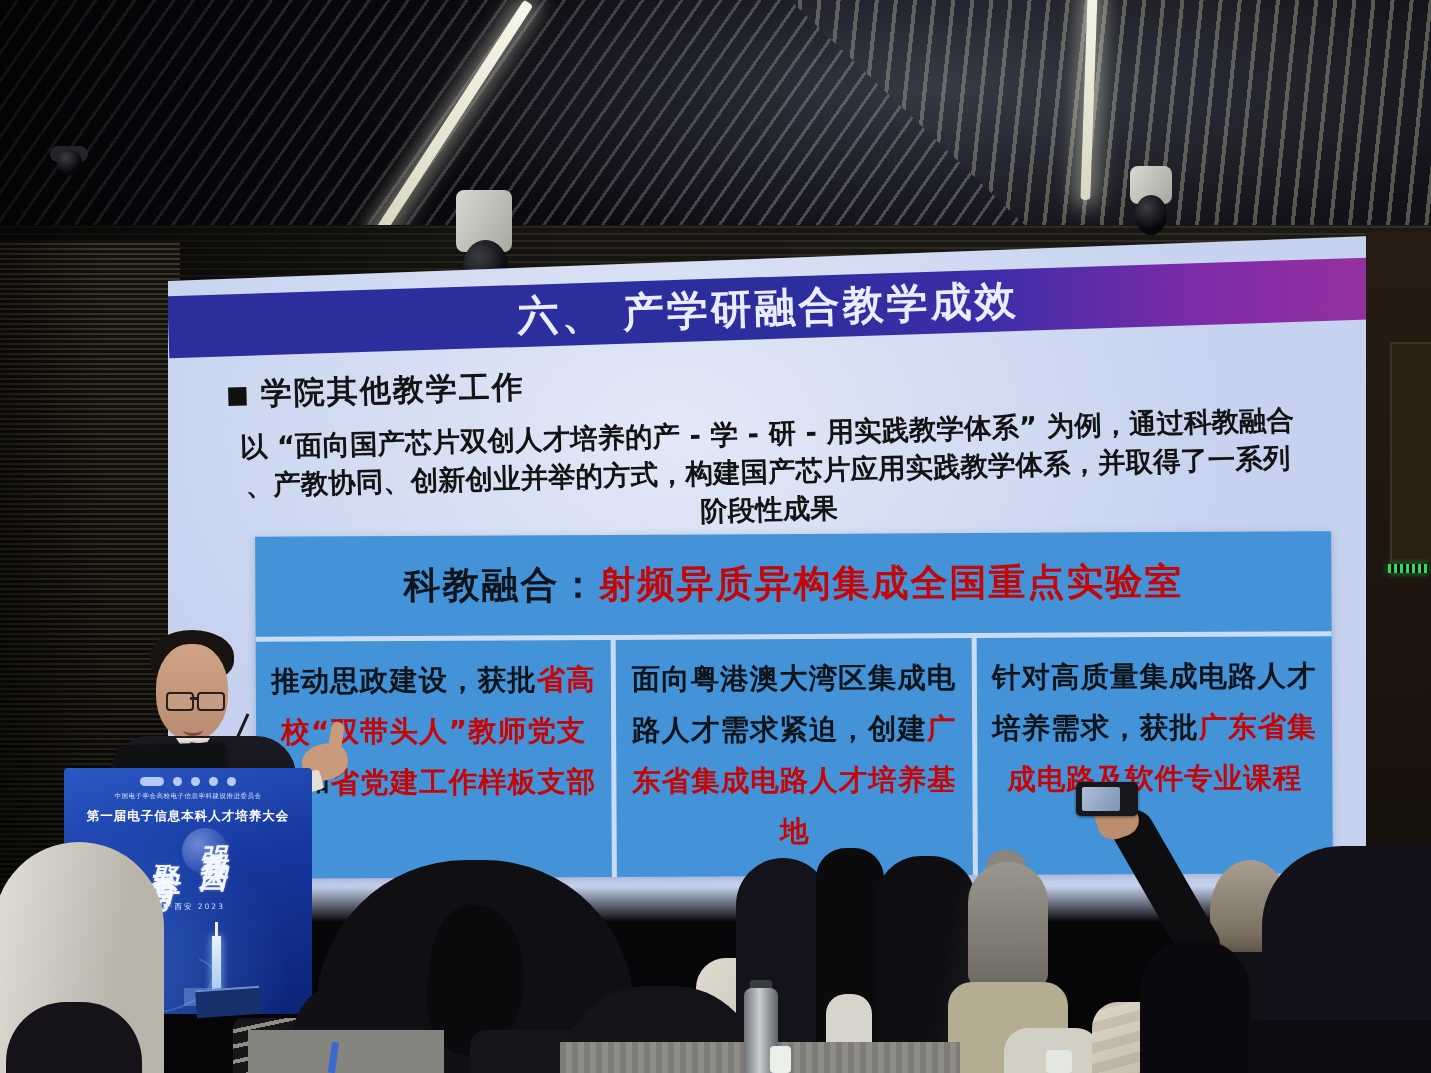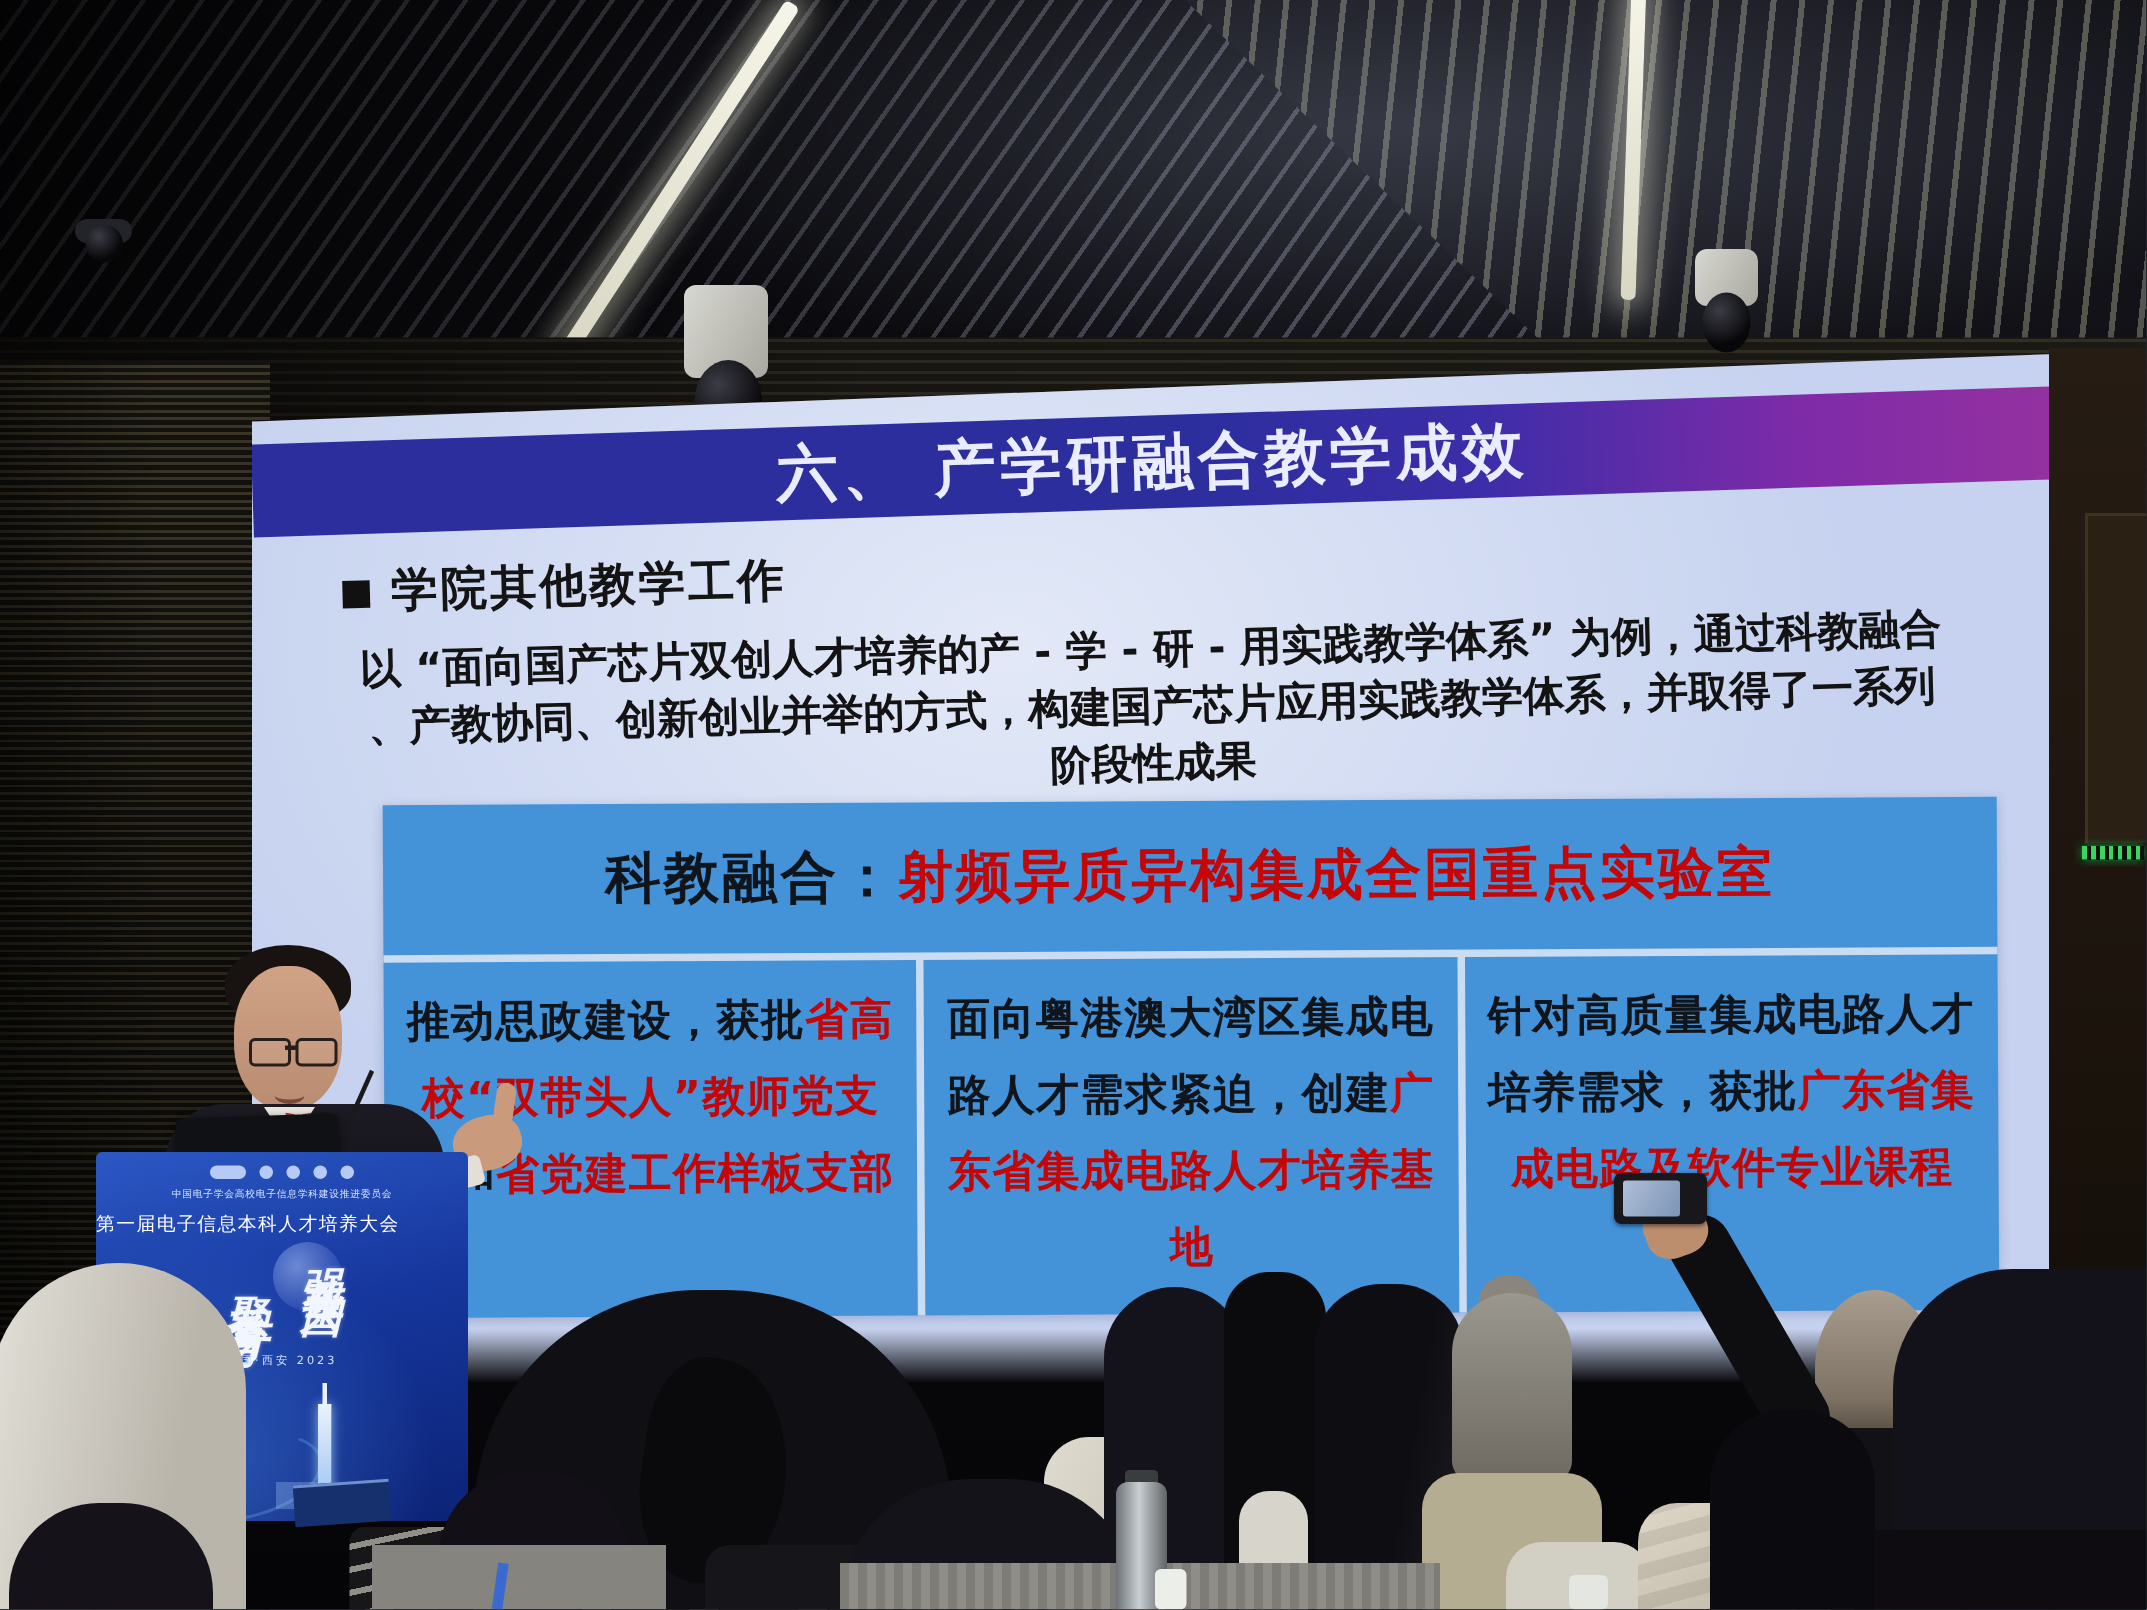--- a/index.html
+++ b/index.html
@@ -66,21 +66,21 @@
   .floorShadow{left:0;top:886px;width:1431px;height:187px;
     background:linear-gradient(180deg,rgba(8,8,12,0),#07070a 36px,#050507);}
 
   
   .banner{left:64px;top:768px;width:248px;height:246px;border-radius:4px;overflow:hidden;color:#fff;
     background:radial-gradient(circle at 30% 85%,rgba(90,160,255,.35),rgba(0,0,0,0) 55%),
                linear-gradient(165deg,#2c58c4 0%,#16379e 45%,#0c2376 100%);}
   .logoRow{margin-top:9px;display:flex;justify-content:center;align-items:center;gap:9px;}
   .logoDot{height:9px;border-radius:5px;background:#cfe0ff;opacity:.85;}
   .orgLine{margin-top:6px;text-align:center;font-size:6.5px;color:#d6e4ff;letter-spacing:.5px;}
-  .eventTitle{margin-top:7px;font-size:12.5px;font-weight:normal;letter-spacing:1px;}
+  .eventTitle{margin-top:7px;text-align:center;font-size:12.5px;font-weight:bold;letter-spacing:1px;}
   .vert{writing-mode:vertical-rl;font-size:27px;font-weight:bold;font-style:italic;
     letter-spacing:7px;color:#f2f6ff;text-shadow:0 0 3px rgba(255,255,255,.35);}
   .locLine{position:absolute;left:0;right:0;top:134px;text-align:center;font-size:7.5px;
     color:#cfe0ff;letter-spacing:2px;}
 
   
   .sil{background:#0d0d11;}
 </style>
 </head>
 <body>

